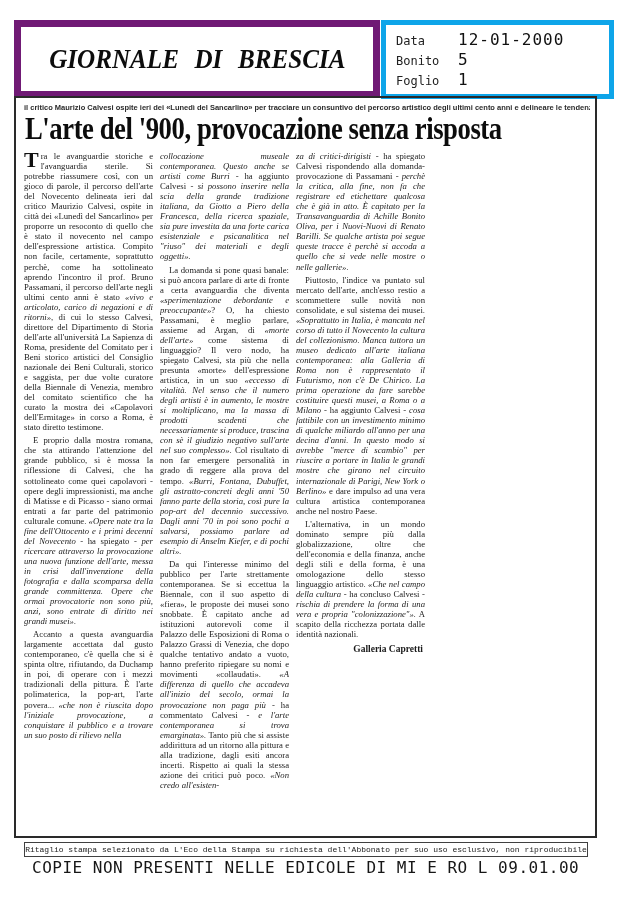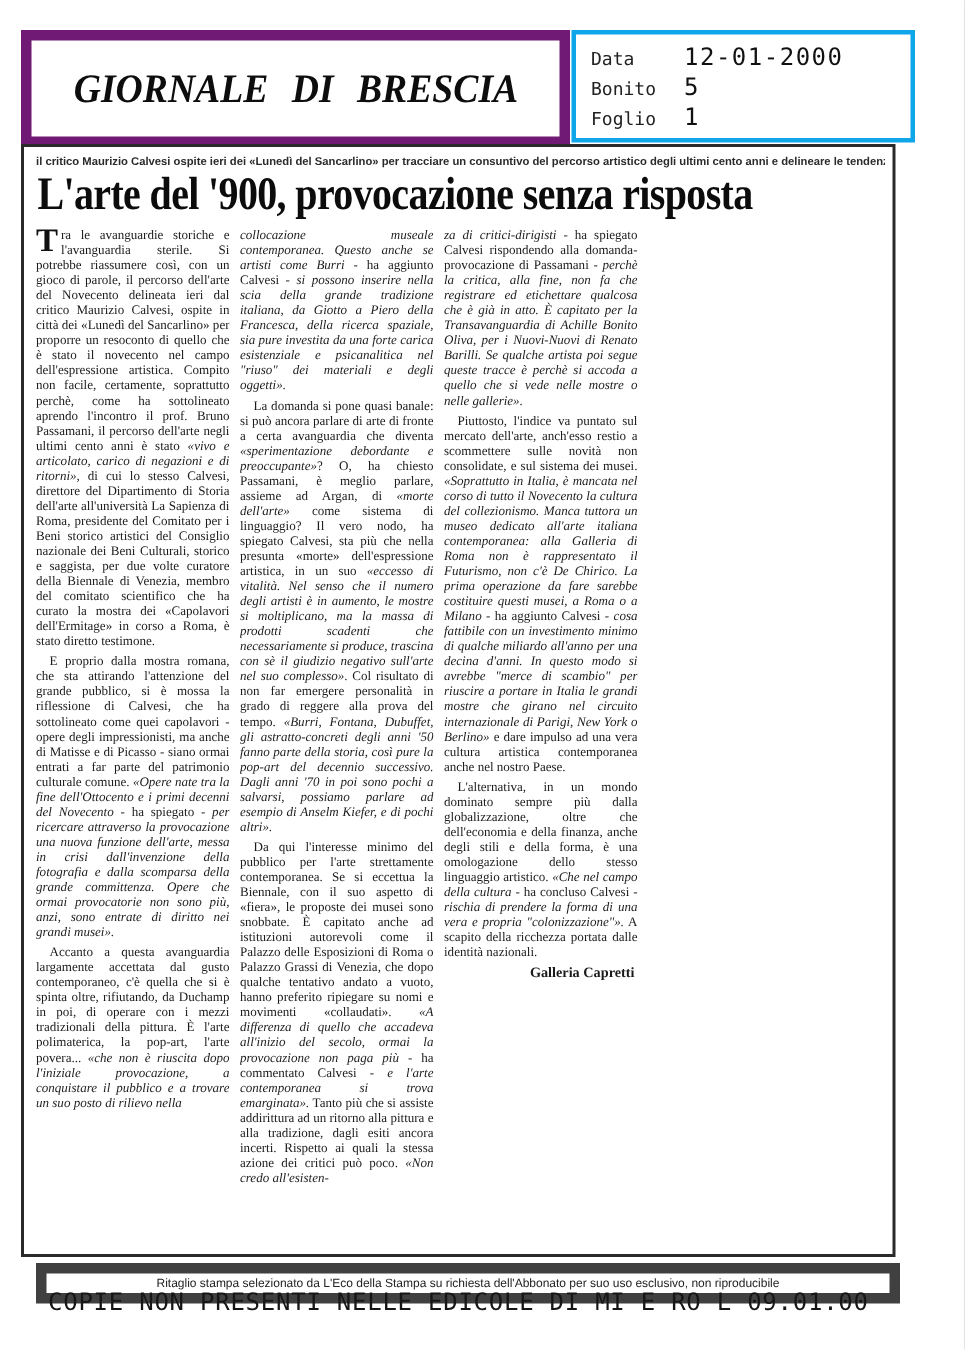--- a/index.html
+++ b/index.html
@@ -13,21 +13,21 @@
     position:absolute;left:14px;top:20px;width:352px;height:64px;
     border:7px solid #701a75;display:flex;align-items:center;justify-content:center;
   }
   .logo{
     font-family:"Liberation Serif",serif;font-weight:bold;font-style:italic;
     font-size:27px;letter-spacing:0px;word-spacing:10px;white-space:nowrap;
     transform:scaleX(.93);transform-origin:center;color:#0d0d0d;
   }
   .data-box{
     position:absolute;left:381px;top:20px;width:213px;height:64px;
-    border:3px solid #0ea5e9;padding:5px 0 0 10px;box-sizing:content-box;
+    border:5px solid #0ea5e9;padding:5px 0 0 10px;box-sizing:content-box;
   }
   .data-row{display:flex;align-items:baseline;height:20px;}
   .data-label{
     width:62px;font-family:"DejaVu Sans Mono",monospace;font-size:12px;color:#222;
   }
   .data-value{
     font-family:"DejaVu Sans Mono",monospace;font-size:16px;color:#111;letter-spacing:1px;
   }
   
   .article-box{
@@ -62,22 +62,22 @@
     padding:0 2px 0 0;color:#101010;
   }
   .it{font-style:italic;}
   .col p.byline{
     text-align:right;font-weight:bold;font-size:9.5px;text-indent:0;
     margin-top:5px;padding-right:2px;
   }
   
   .ritaglio-box{
     position:absolute;left:24px;top:842px;width:562px;height:13px;
-    border:7px solid #404040;display:flex;align-items:center;justify-content:center;
-    font-family:Liberation Sans, sans-serif;font-size:8px;color:#222;
+    border:1px solid #404040;display:flex;align-items:center;justify-content:center;
+    font-family:Liberation Mono, monospace;font-size:8px;color:#222;
     white-space:nowrap;overflow:hidden;
   }
   .copie{
     position:absolute;left:32px;top:858px;width:580px;
     font-family:"DejaVu Sans Mono",monospace;font-size:16px;color:#161616;
     white-space:nowrap;letter-spacing:.5px;
   }
 </style>
 </head>
 <body>

